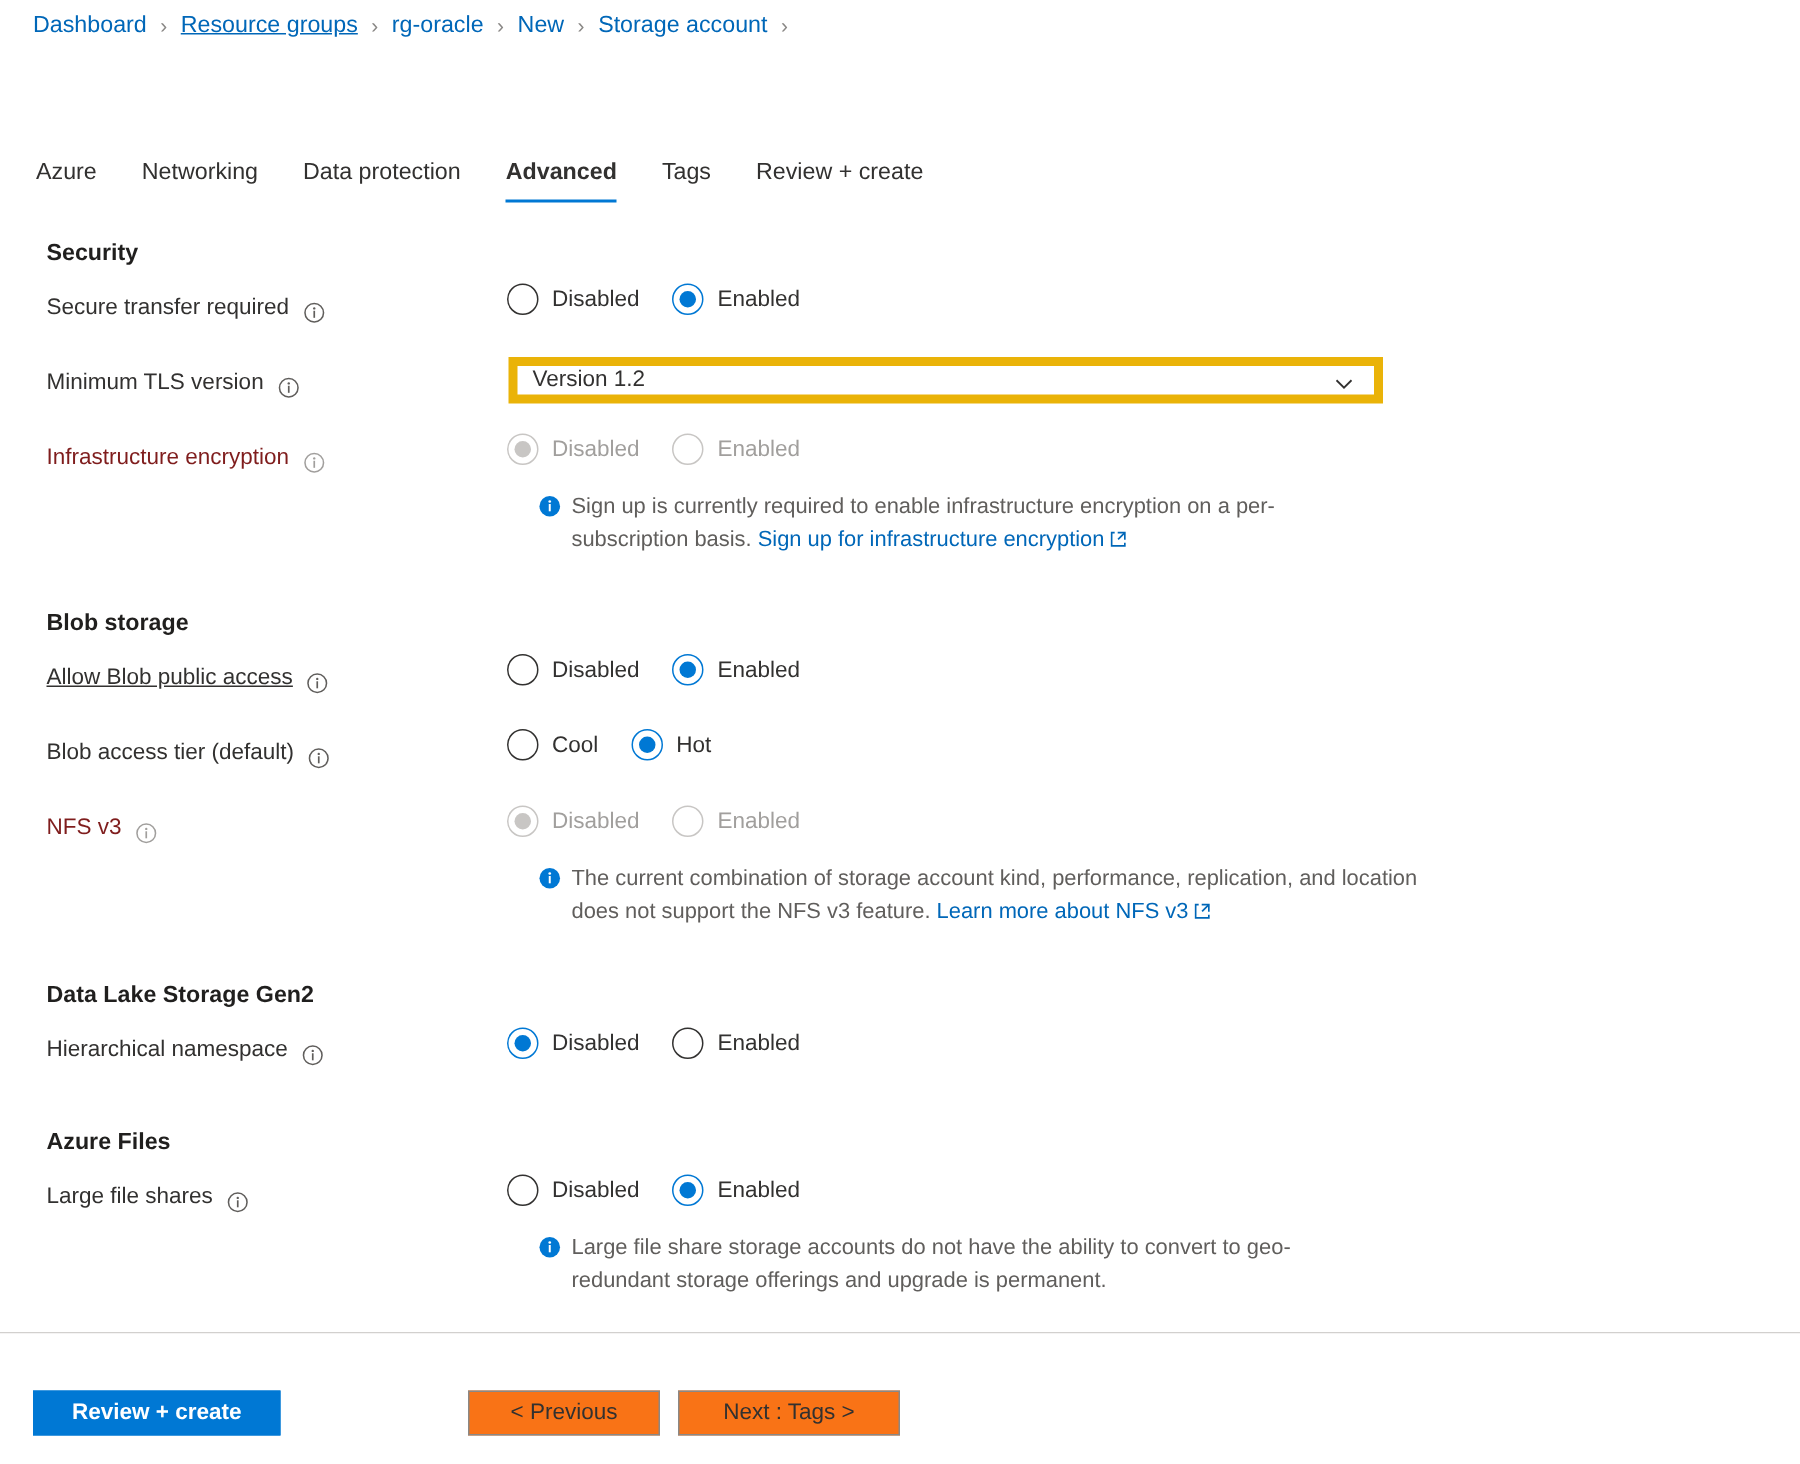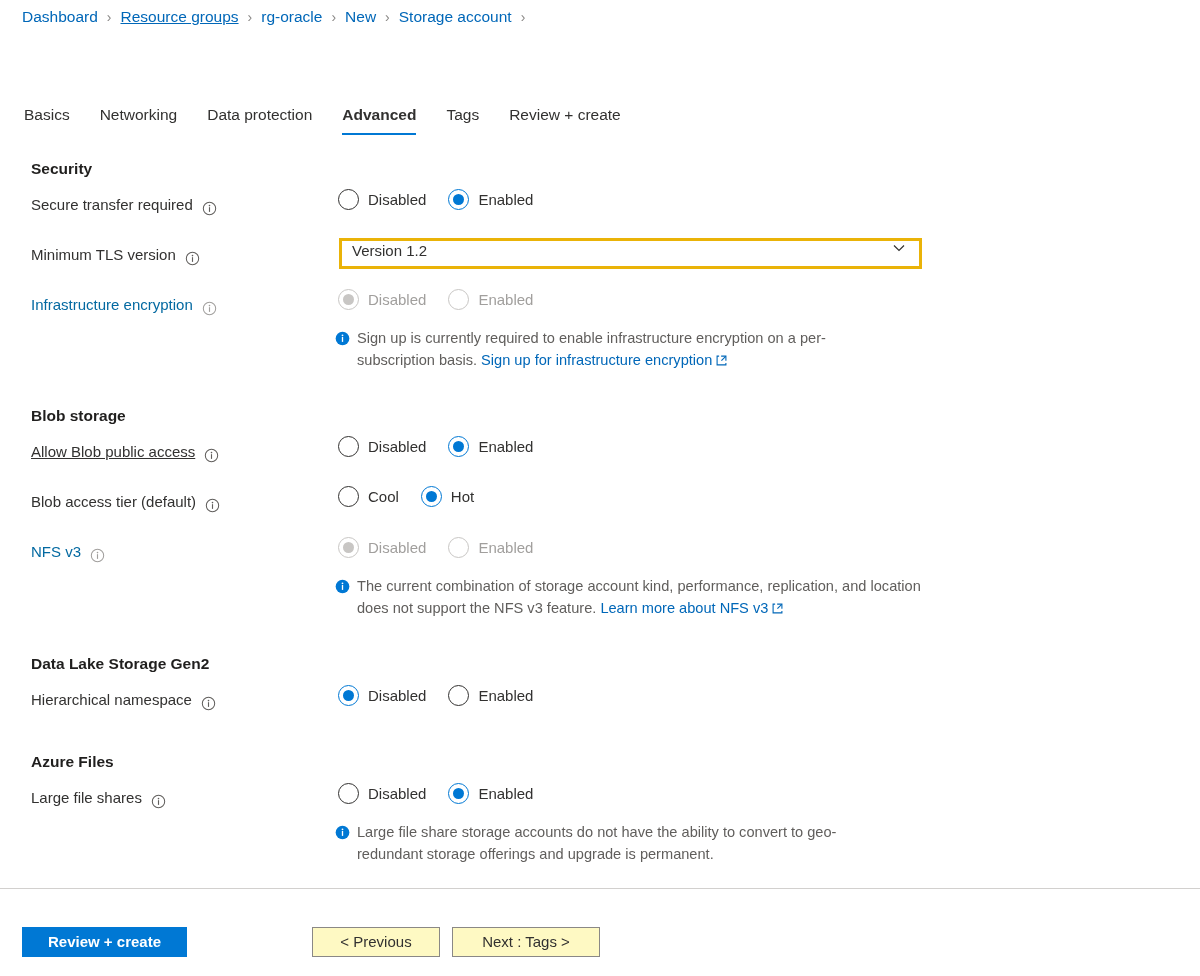--- a/index.html
+++ b/index.html
@@ -94,21 +94,21 @@
   }
   .row-label {
     position: absolute;
     left: 31px;
     display: flex; align-items: flex-end;
     font-size: 15px;
     color: #323130;
     line-height: 22px;
     white-space: nowrap;
   }
-  .row-label.disabled { color: #0369a1; }
+  .row-label.disabled { color: #7f1d1d; }
   .info-icon {
     margin-left: 9px;
     width: 15px; height: 15px;
     flex: none;
     display: inline-flex;
   }
 
   
   .radio-group {
     position: absolute;
@@ -156,38 +156,38 @@
     line-height: 20px;
     white-space: nowrap;
   }
   .radio-item.disabled .radio-label { color: #a19f9d; }
 
   
   .dropdown {
     position: absolute;
     left: 339px;
     width: 583px; height: 31px;
-    border: 3px solid #eab308;
+    border: 6px solid #eab308;
     background: #fff;
-    display: flex; align-items: flex-start;
+    display: flex; align-items: flex-end;
     justify-content: space-between;
     padding: 0 10px 0 10px;
     cursor: pointer;
   }
   .dropdown-value {
     font-size: 15px;
     color: #323130;
     line-height: 20px;
   }
   .chev { width: 14px; height: 14px; margin-right: 3px; }
 
   
   .info-msg {
     position: absolute;
-    left: 335px;
+    left: 359px;
     width: 590px;
     display: flex;
     align-items: flex-start;
     font-size: 14.6px;
     line-height: 22px;
     color: #605e5c;
   }
   .info-msg .bubble {
     flex: none;
     width: 15px; height: 15px;
@@ -230,21 +230,21 @@
   }
   .btn-primary {
     left: 22px; top: 38px;
     width: 165px;
     background: #0078d4;
     color: #ffffff;
     border: 1px solid #0078d4;
     font-weight: 600;
   }
   .btn-secondary {
-    background: #fef9c3;
+    background: #f97316;
     color: #323130;
     border: 1px solid #8a8886;
   }
   #btn-previous { left: 312px; top: 38px; width: 128px; }
   #btn-next { left: 452px; top: 38px; width: 148px; text-align: center; }
 </style>
 </head>
 <body>
 
 <div class="page">
@@ -257,21 +257,21 @@
       <span class="crumb">rg-oracle</span>
       <span class="crumb-sep">›</span>
       <span class="crumb">New</span>
       <span class="crumb-sep">›</span>
       <span class="crumb">Storage account</span>
       <span class="crumb-sep">›</span>
     </nav>
 
 
   <div class="tabs" id="tabs">
-      <div class="tab">Basics</div>
+      <div class="tab">Azure</div>
       <div class="tab">Networking</div>
       <div class="tab">Data protection</div>
       <div class="tab active">Advanced</div>
       <div class="tab">Tags</div>
       <div class="tab">Review + create</div>
     </div>
 
   <div class="form">
 
     <div class="section-head" style="top:8px;">Security</div>

